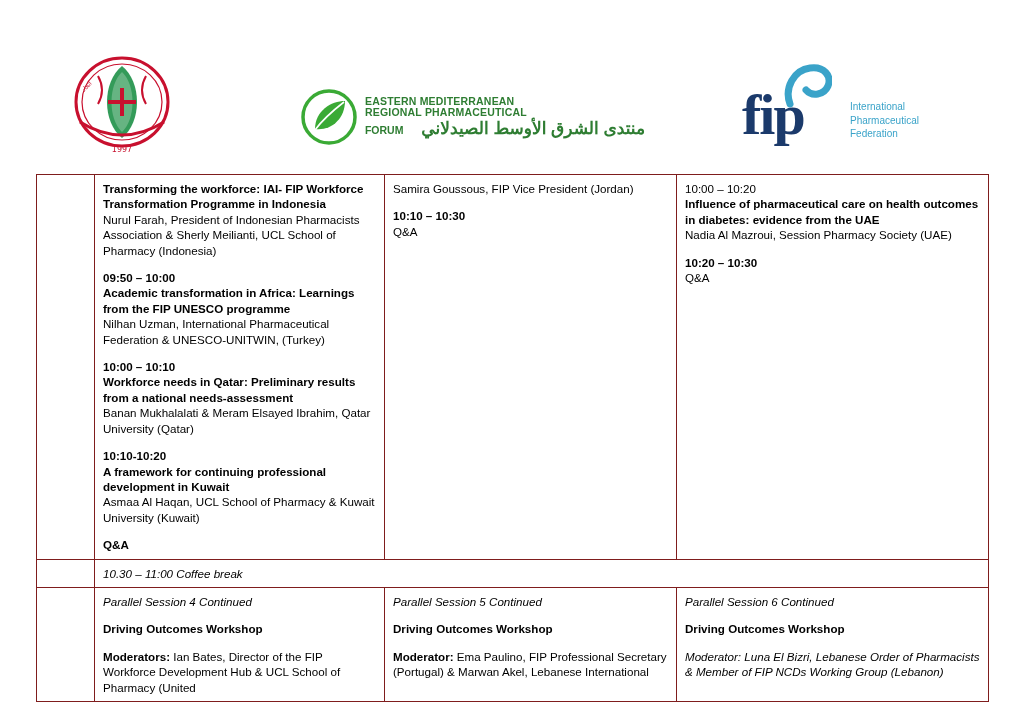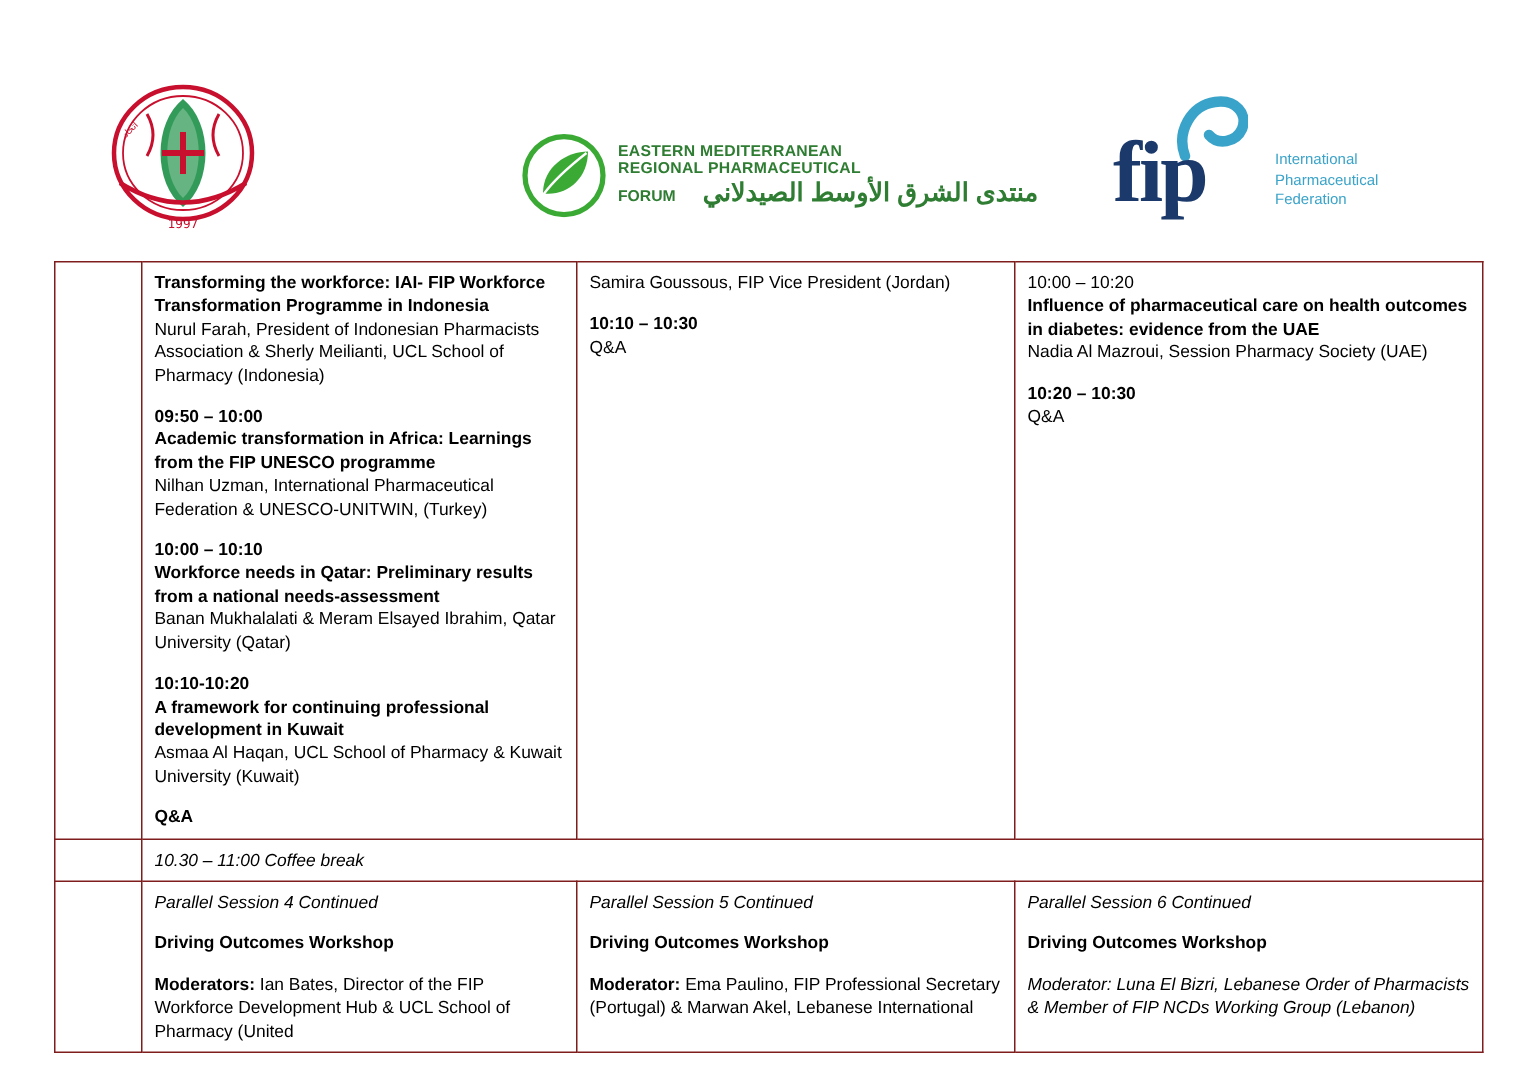--- a/index.html
+++ b/index.html
@@ -38,20 +38,21 @@
   .logo-emro svg { display:block; }
 
   .logo-emrpf {
     position: absolute;
     left: 348px;
     top: 42px;
     width: 250px;
     height: 62px;
     display: flex;
     align-items: center;
+    justify-content: center;
   }
   .emrpf-leaf {
     width: 56px;
     height: 56px;
     flex: 0 0 56px;
   }
   .emrpf-text {
     margin-left: 8px;
     line-height: 1.12;
   }

